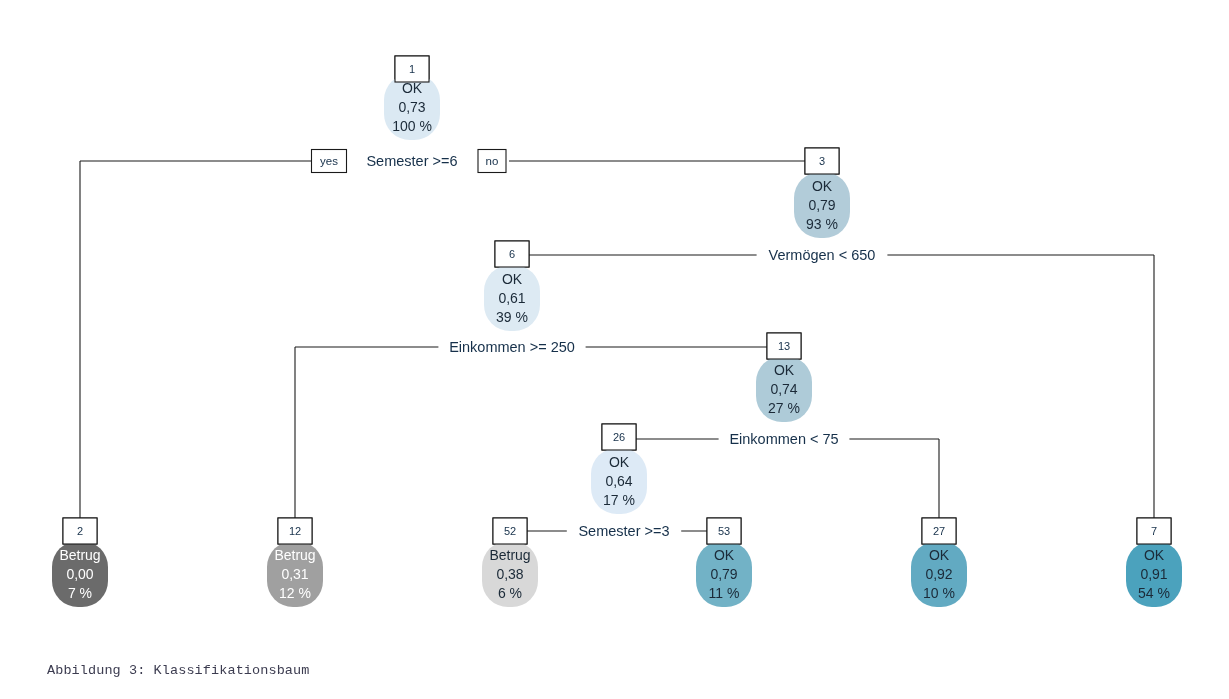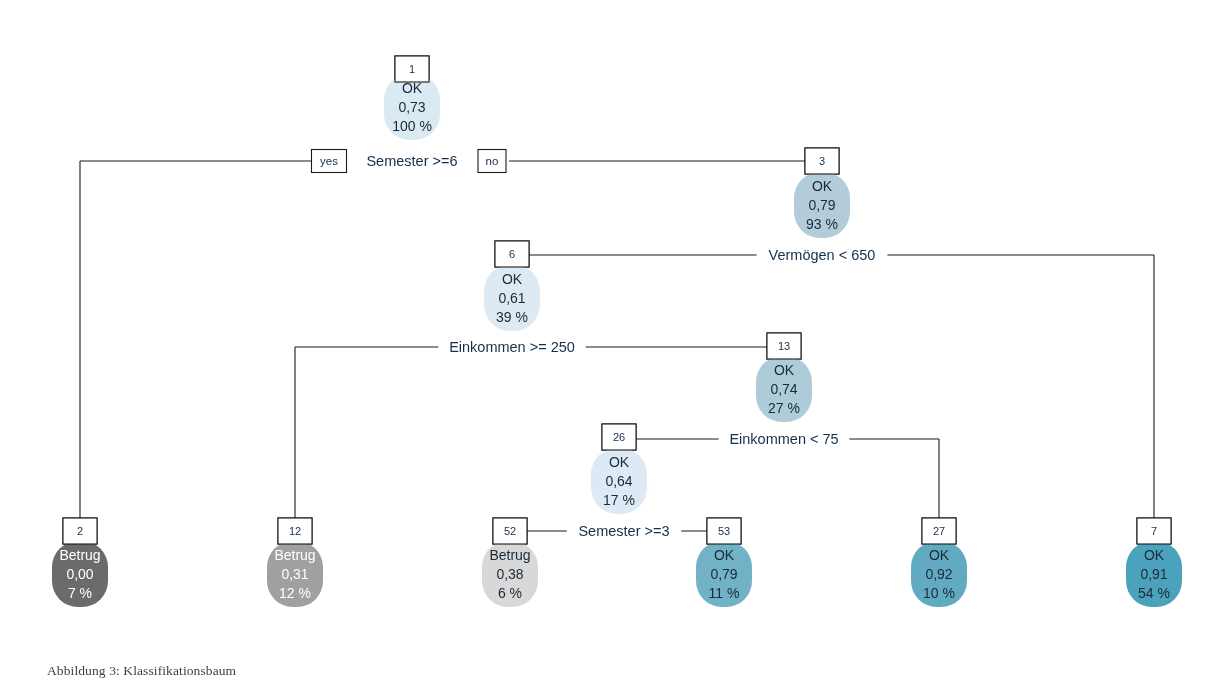--- a/index.html
+++ b/index.html
@@ -66,21 +66,21 @@
     font-family: "Liberation Sans", sans-serif;
     font-size: 11.5px;
     fill: #16304a;
     text-anchor: middle;
     dominant-baseline: middle;
   }
   .caption {
     position: absolute;
     left: 47px;
     top: 663px;
-    font-family: Liberation Serif, serif;
+    font-family: Liberation Mono, monospace;
     font-size: 13.5px;
     color: #3c3c50;
     letter-spacing: 0.1px;
     white-space: nowrap;
   }
 </style>
 </head>
 <body>
 
 <svg id="tree-svg" viewBox="0 0 1229 699">

